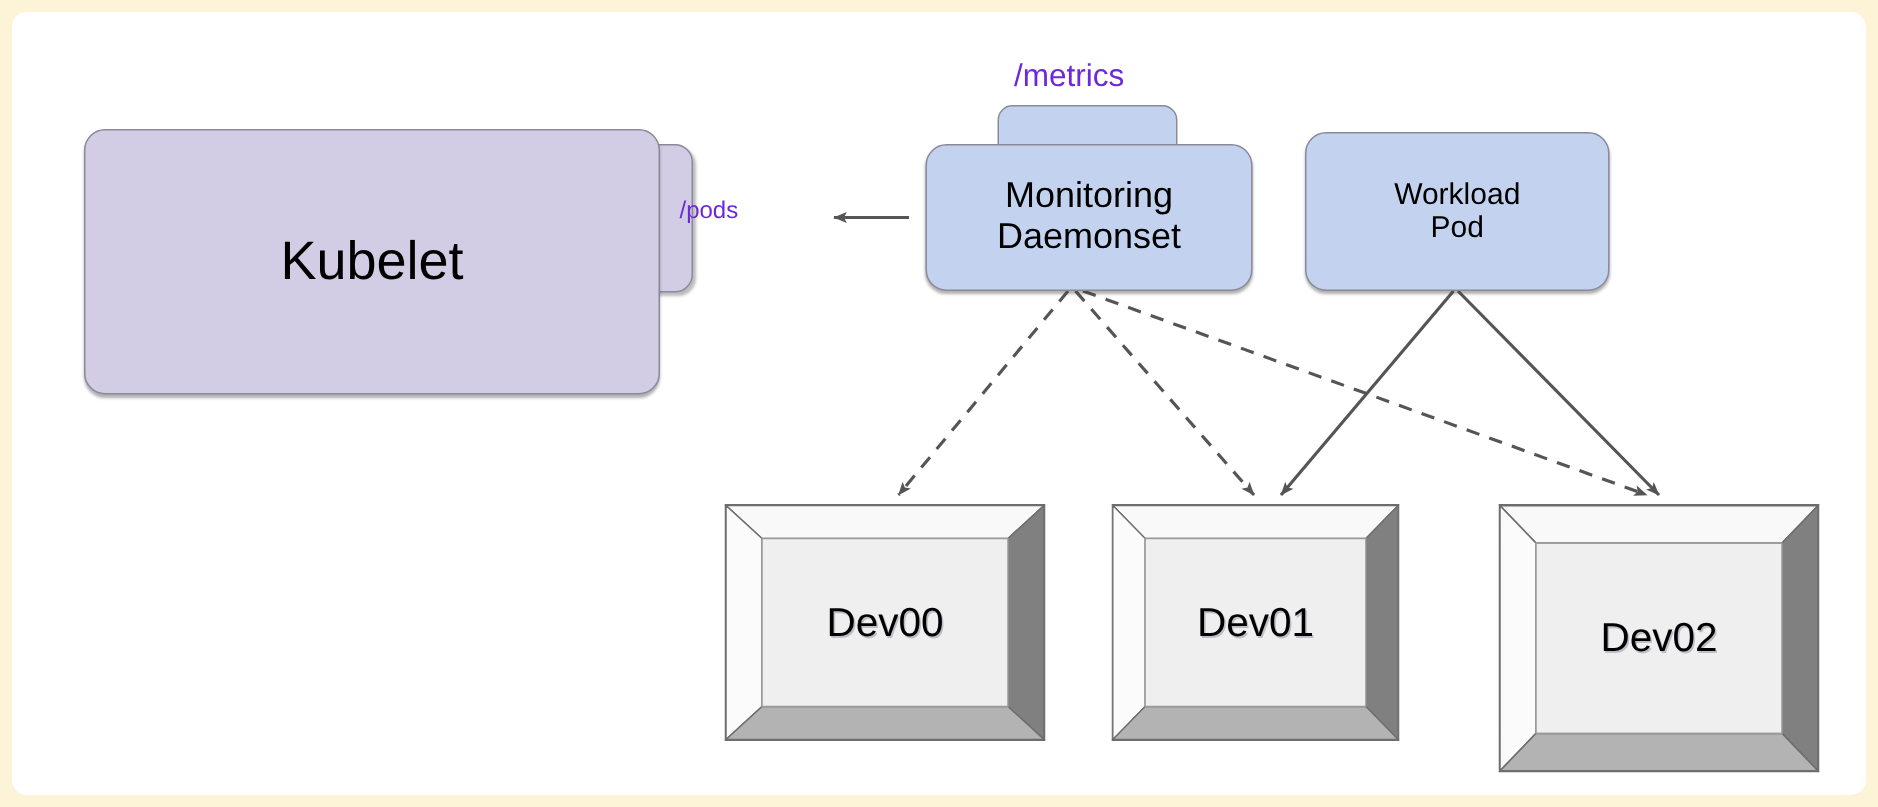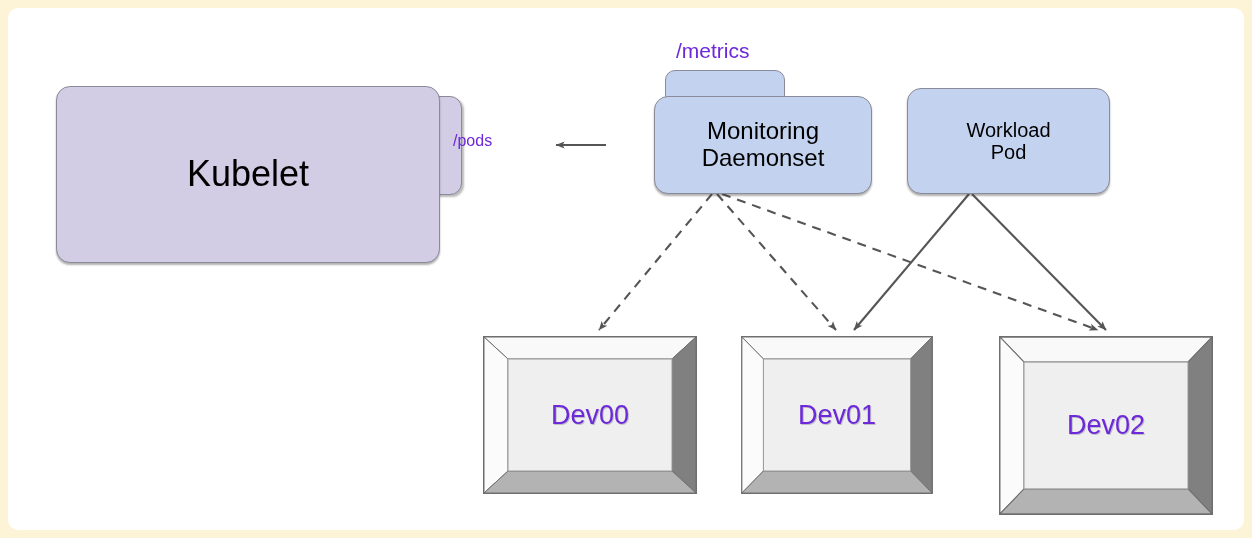--- a/index.html
+++ b/index.html
@@ -48,21 +48,21 @@
     justify-content: center;
     text-align: center;
     color: #000000;
     border: 1px solid #8a8a99;
     border-radius: 14px;
     line-height: 1.12;
     white-space: pre-line;
     box-shadow: 0 2px 2px rgba(60,60,60,0.40);
   }
   .node.purple { background: #d2cde4; margin-top: 28px; }
-  .node.blue   { background: #c3d3ef; margin-left: 37px; }
+  .node.blue   { background: #c3d3ef; }
 
   
   .tab {
     position: absolute;
     box-sizing: border-box;
     border: 1px solid #8a8a99;
   }
   .tab.purple { background: #d2cde4; }
   .tab.blue   { background: #c3d3ef; }
 
@@ -85,21 +85,21 @@
     width: 100%;
     height: 100%;
     display: block;
   }
   .device .device-label {
     position: absolute;
     inset: 0;
     display: flex;
     align-items: center;
     justify-content: center;
-    color: #6d28d9;
+    color: #000000;
     text-shadow: 1px 1px 0 rgba(150,150,170,0.55);
   }
 </style>
 </head>
 <body>
 
 <div id="canvas-frame">
   <div id="canvas-inner">
     <div id="diagram-layer">
 

